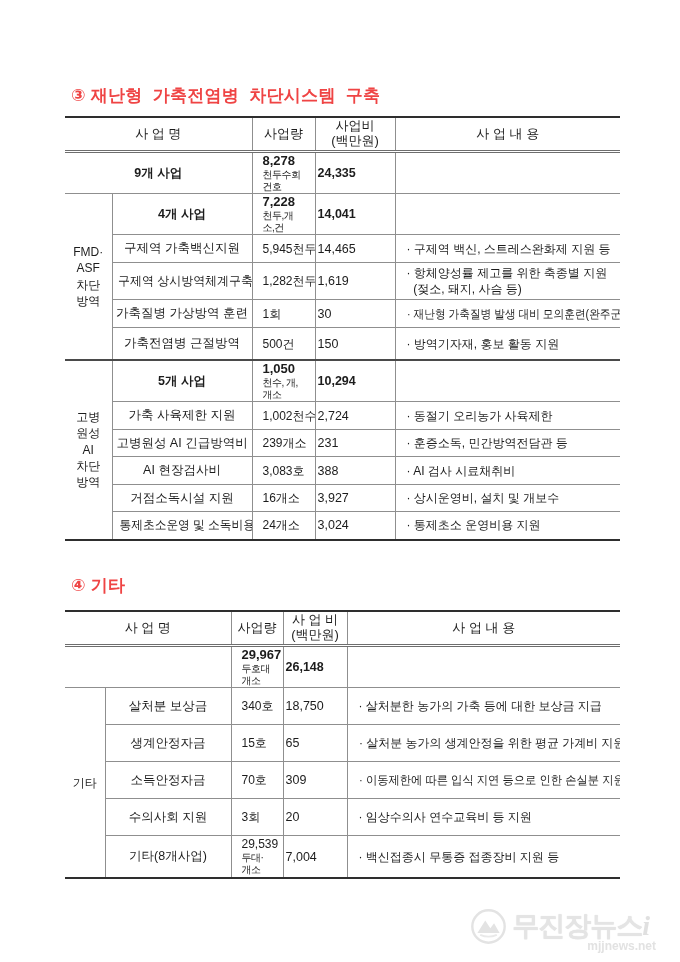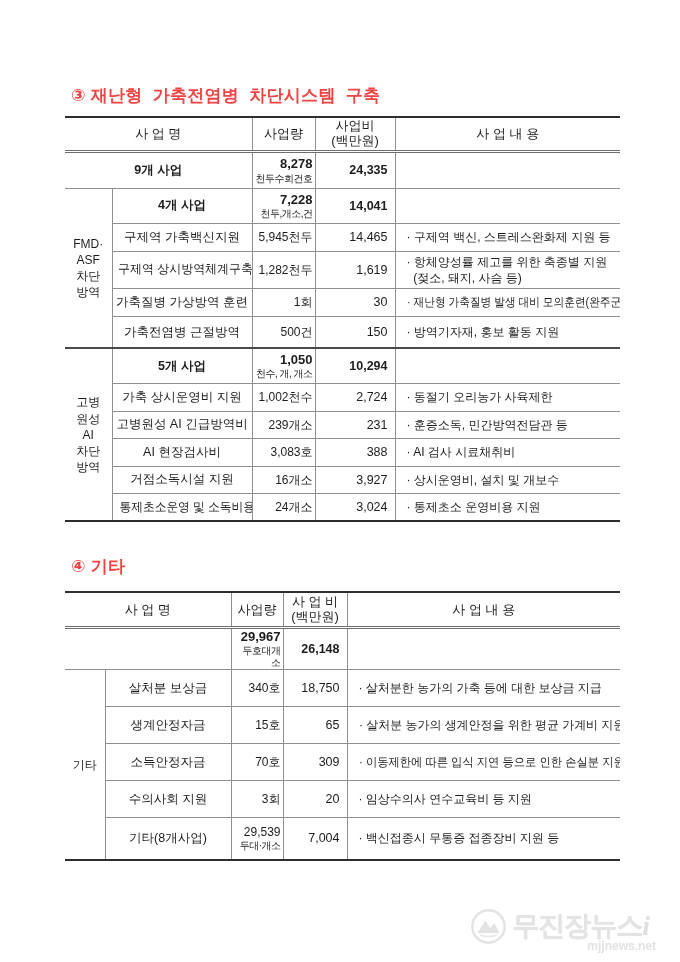--- a/index.html
+++ b/index.html
@@ -17,25 +17,25 @@
   table { border-collapse:collapse; table-layout:fixed; width:555px; }
   table { border-top:2px solid #2e2e2e; border-bottom:2px solid #2e2e2e; }
   td,th { border:1px solid #8f8f8f; padding:1px 2px; overflow:hidden; vertical-align:middle; }
   tr > *:first-child { border-left:none; }
   tr > *:last-child { border-right:none; }
   thead th { border-bottom:3px double #6e6e6e; font-weight:normal; font-size:13px; text-align:center; }
   tr.sep > td { border-top:2px solid #4a4a4a; }
   .c-group { font-size:12px; text-align:center; line-height:1.6; padding:0; }
   .c-namec { text-align:center; font-size:12.5px; }
   .c-name  { text-align:center; font-size:12.5px; }
-  .c-qty { text-align:right; font-size:12px; padding:0 2px;margin-top:7px; }
+  .c-qty { text-align:left; font-size:12px; padding:0 10px;margin-top:7px; }
   .amt  { font-weight:bold; font-size:13px; line-height:1.25; }
   .amt-r{ font-weight:normal; font-size:12px; line-height:1.3; }
   .unit { font-size:10px; line-height:1.2; letter-spacing:-0.5px; }
-  .c-cost { text-align:right; padding-right:7px; font-size:12.5px; }
+  .c-cost { padding-right:7px; font-size:12.5px; }
   .bold { font-weight:bold; }
   .c-content { text-align:left; padding-left:11px; font-size:12px; }
   .fit { display:inline-block; white-space:pre; transform-origin:center center; vertical-align:middle; line-height:1.35; }
   .c-content .fit { transform-origin:left center; }
   .hdr2 { line-height:1.15; }
   
   .watermark {
     position:absolute; right:16px; bottom:8px; height:46px;
     display:flex; align-items:flex-start; gap:5px; user-select:none;
   }
@@ -126,21 +126,21 @@
 방역</span></td>
         <td class="c-namec"><span class="fit bold">5개 사업</span></td>
         <td class="c-qty">
             <div class="amt">1,050</div>
             <div class="unit">천수, 개, 개소</div>
           </td>
         <td class="c-cost bold">10,294</td>
         <td class="c-content"></td>
       </tr>
       <tr style="height:28px">
-        <td class="c-name"><span class="fit">가축 상시운영비 지원</span></td>
+        <td class="c-name"><span class="fit">가축 사육제한 지원</span></td>
         <td class="c-qty"><span class="fit">1,002천수</span></td>
         <td class="c-cost">2,724</td>
         <td class="c-content"><span class="fit">· 동절기 오리농가 사육제한</span></td>
       </tr>
       <tr style="height:27px">
         <td class="c-name"><span class="fit">고병원성 AI 긴급방역비</span></td>
         <td class="c-qty"><span class="fit">239개소</span></td>
         <td class="c-cost">231</td>
         <td class="c-content"><span class="fit">· 훈증소독, 민간방역전담관 등</span></td>
       </tr>

